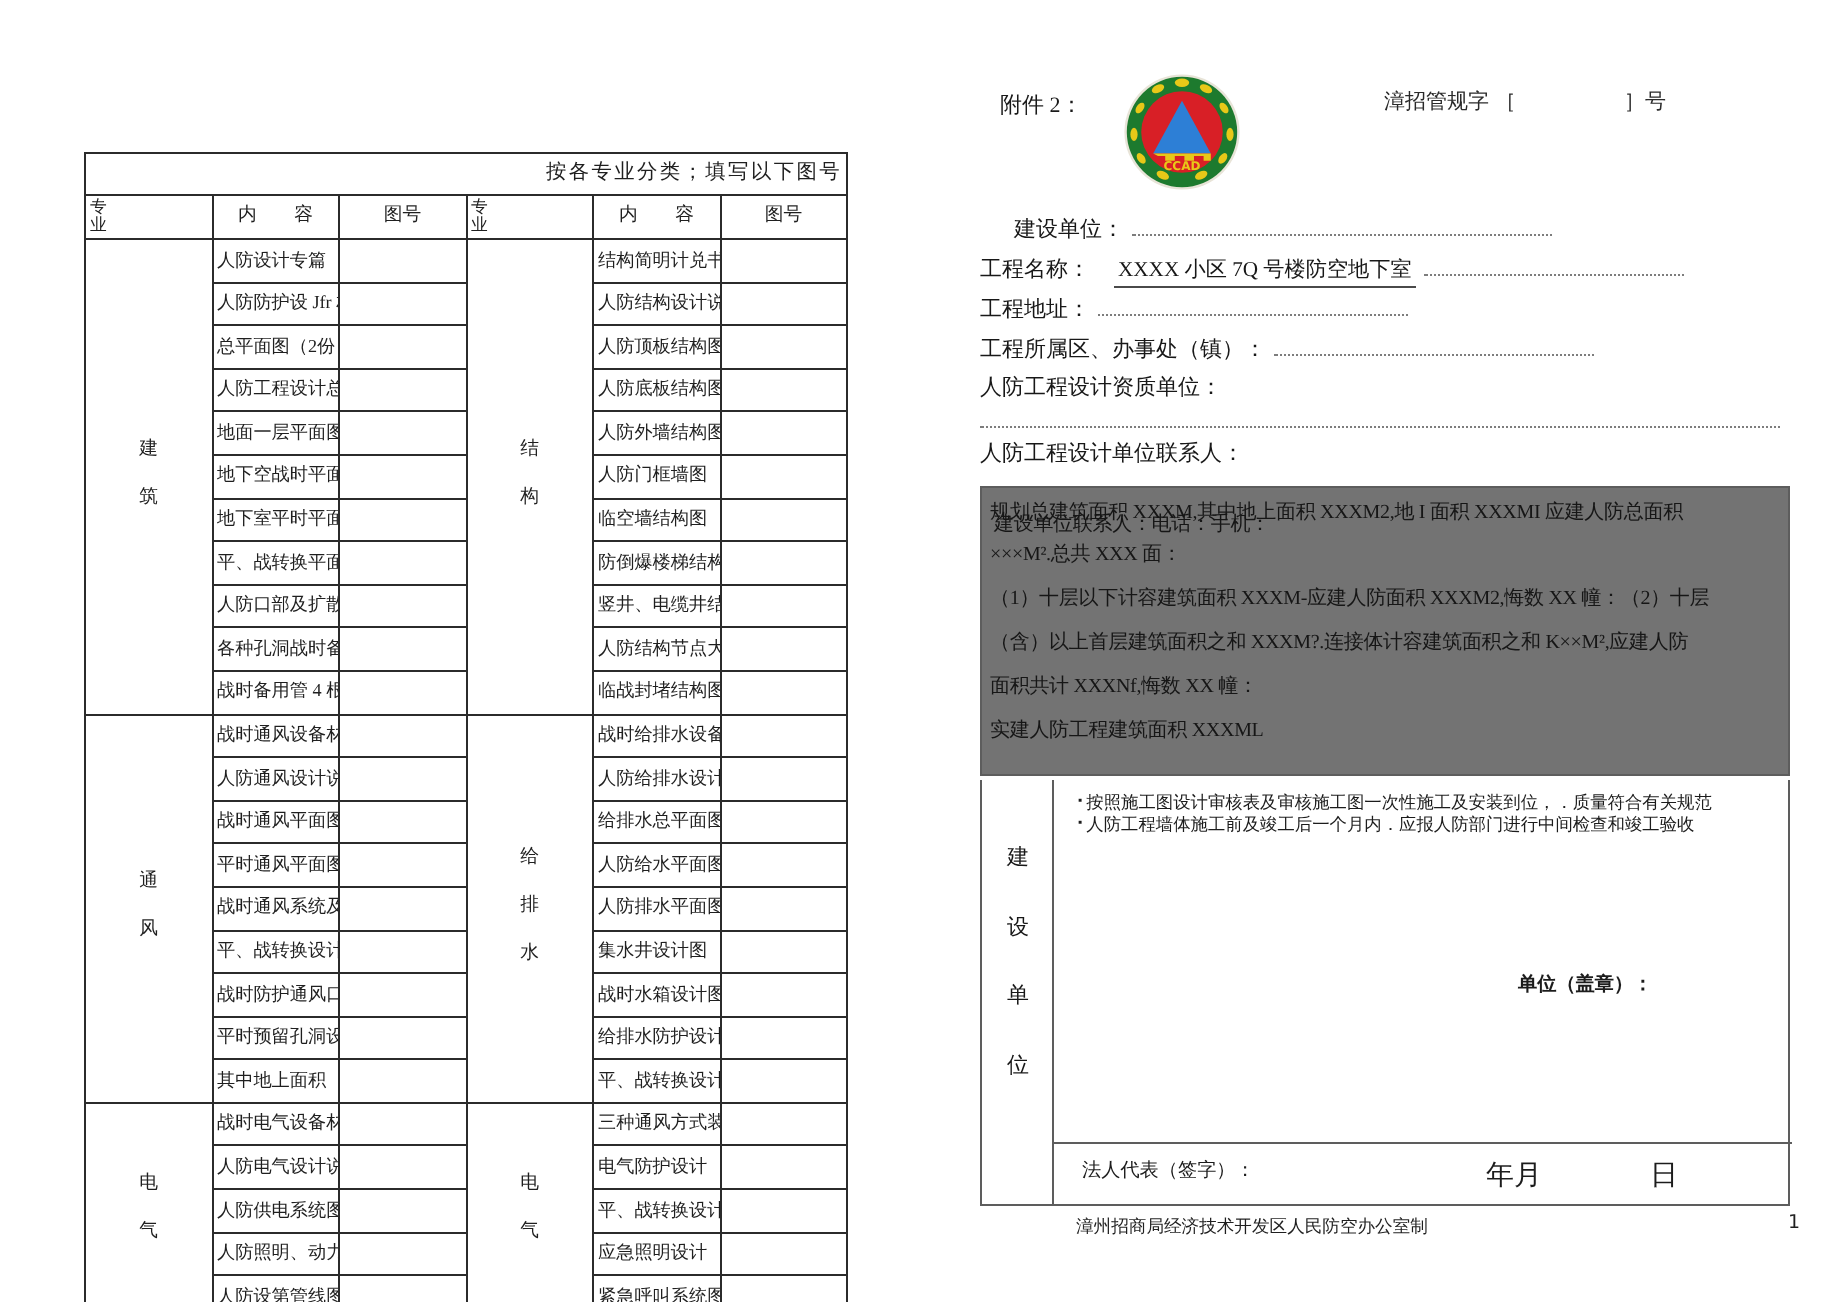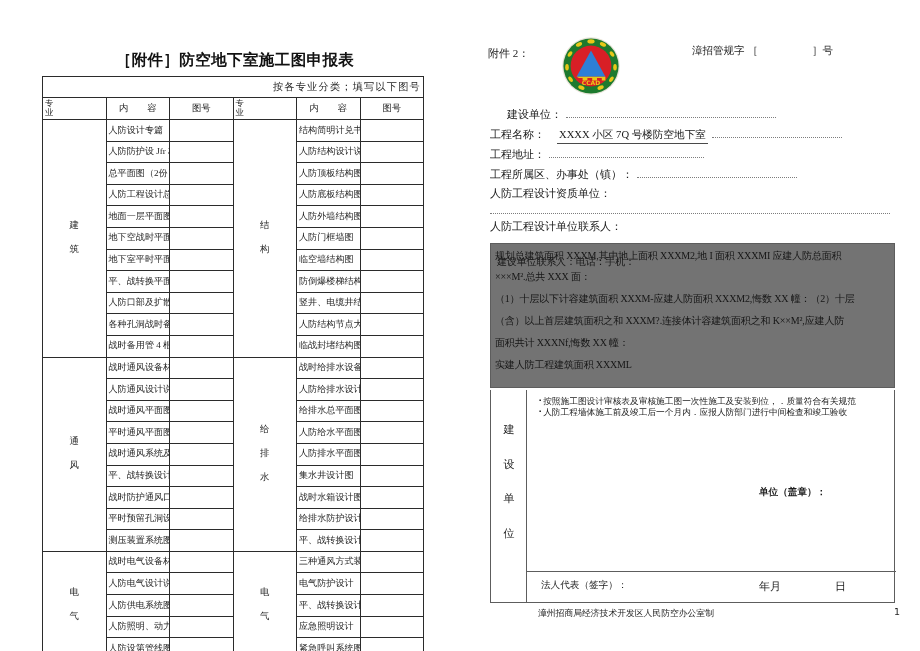--- a/index.html
+++ b/index.html
@@ -103,21 +103,21 @@
 
   #rd-head {
     position: absolute;
     left: 18px;
     top: 38px;
     width: 420px;
     height: 60px;
   }
   #attach-no {
     position: absolute;
-    left: 0px;
+    left: 12px;
     top: 8px;
     width: 58px;
     font-size: 11px;
     line-height: 1.35;
     color: #1a1a1a;
   }
   #emblem {
     position: absolute;
     left: 73px;
     top: -2px;
@@ -252,23 +252,23 @@
   }
   #sig-name {
     position: absolute;
     left: 50px;
     top: 189px;
     font-size: 9.6px;
     color: #1c1c1c;
   }
   #sig-date {
     position: absolute;
-    left: 268px;
+    left: 252px;
     top: 189px;
-    font-size: 11px;
+    font-size: 14px;
     color: #1c1c1c;
   }
   #sig-date .d-day { margin-left: 54px; }
 
   #rd-footer {
     position: absolute;
     left: 68px;
     top: 608px;
     font-size: 8.8px;
     color: #1f1f1f;
@@ -281,21 +281,20 @@
     font-size: 9.5px;
     color: #1f1f1f;
     font-family: "DejaVu Sans", "Liberation Sans", sans-serif;
   }
 </style>
 </head>
 <body>
 
 <div id="left-doc">
 
-  <div id="left-title">［附件］防空地下室施工图申报表</div>
 
   <table id="left-table">
     <tbody id="left-table-body">
         <tr>
           <td colspan="6" class="banner-cell">按各专业分类；填写以下图号</td>
         </tr>
         <tr>
           <td class="hdr-cell c-spec hdr-spec">专<br>业</td>
           <td class="hdr-cell c-cont">内　　容</td>
           <td class="hdr-cell c-num">图号</td>
@@ -415,21 +414,21 @@
           <td class="item-cell c-cont">战时水箱设计图</td>
           <td class="num-cell c-num"></td>
         </tr>
         <tr>
           <td class="item-cell c-cont">平时预留孔洞设计</td>
           <td class="num-cell c-num"></td>
           <td class="item-cell c-cont">给排水防护设计</td>
           <td class="num-cell c-num"></td>
         </tr>
         <tr>
-          <td class="item-cell c-cont">测压装置系统图</td>
+          <td class="item-cell c-cont">其中地上面积</td>
           <td class="num-cell c-num"></td>
           <td class="item-cell c-cont">平、战转换设计</td>
           <td class="num-cell c-num"></td>
         </tr>
         <tr>
           <td class="cat-cell c-spec" rowspan="5">电<br>气</td>
           <td class="item-cell c-cont">战时电气设备材料表</td>
           <td class="num-cell c-num"></td>
           <td class="cat-cell c-spec" rowspan="5">电<br>气</td>
           <td class="item-cell c-cont">三种通风方式装置图</td>

